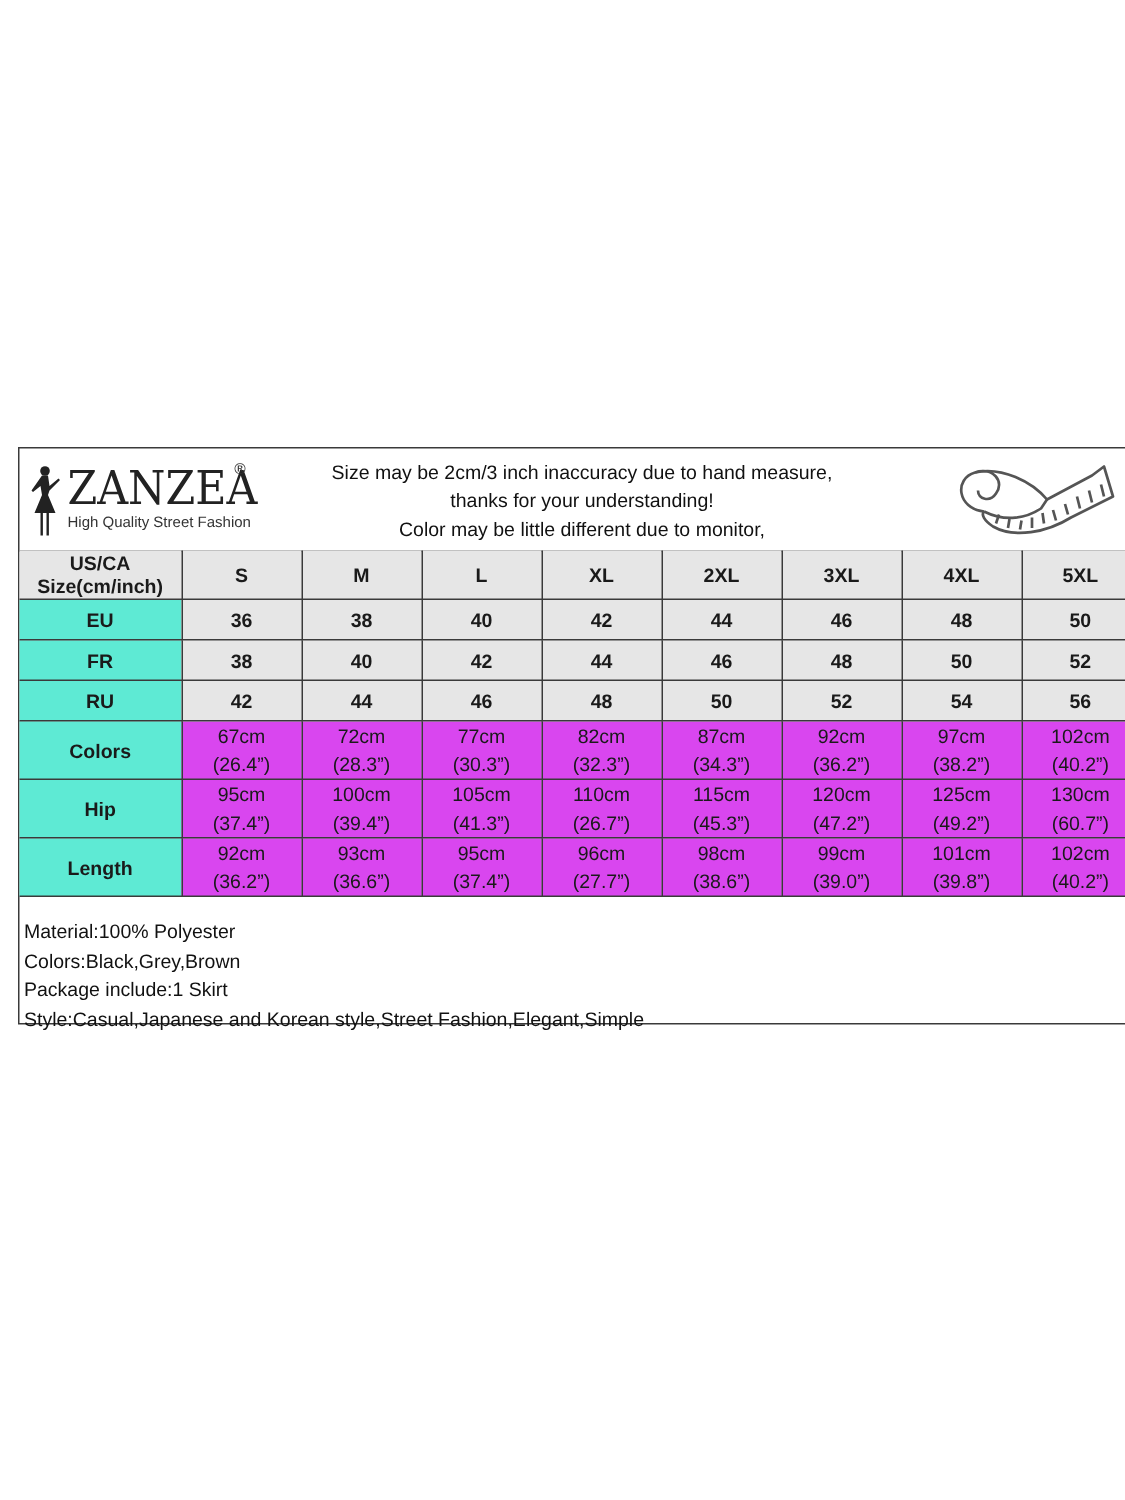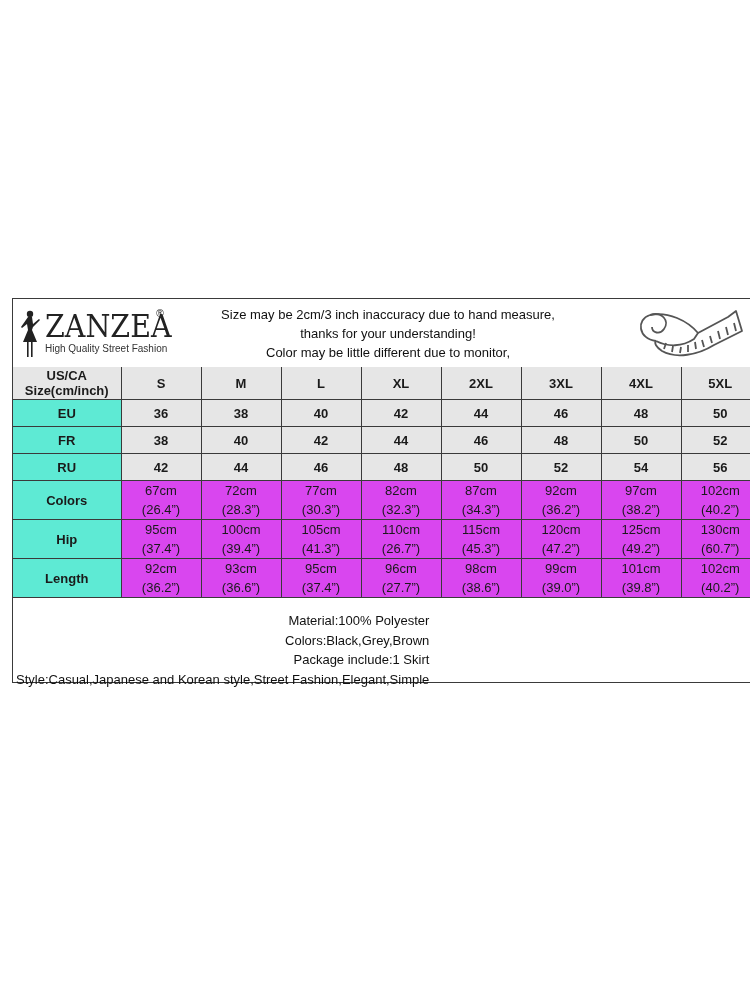--- a/index.html
+++ b/index.html
@@ -17,21 +17,21 @@
   table.grid td { border:1.5px solid #3a3a3a; text-align:center; padding:0; font-family:"Liberation Sans", sans-serif; }
   table.grid tr:first-child td { border-top:none; }
   table.grid td:first-child { border-left:none; }
   table.grid td:last-child { border-right:none; }
   td.hd { background:#e6e6e6; font-weight:bold; font-size:13px; }
   td.lbl { background:#5eead4; font-weight:bold; font-size:13px; }
   td.meas { background:#d946ef; font-size:13px; line-height:19px; }
   .r-head td { height:32px; }
   .r-code td { height:26px; }
   .r-meas td { height:37px; }
-  .specs { position:absolute; left:3px; top:312px; font-family:"Liberation Sans", sans-serif; font-size:13px; line-height:19.5px; color:#111;text-align:right; }
+  .specs { position:absolute; left:3px; top:312px; font-family:"Liberation Sans", sans-serif; font-size:13px; line-height:19.5px; color:#111; }
   .specs div { white-space:nowrap; }
 </style>
 </head>
 <body>
 
 <div class="sheet">
   <div class="head">
     <div class="logo">
       <svg class="logo-fig" width="24" height="50" viewBox="0 0 24 50">
         <circle cx="11" cy="5" r="3.2" fill="#222"></circle>

